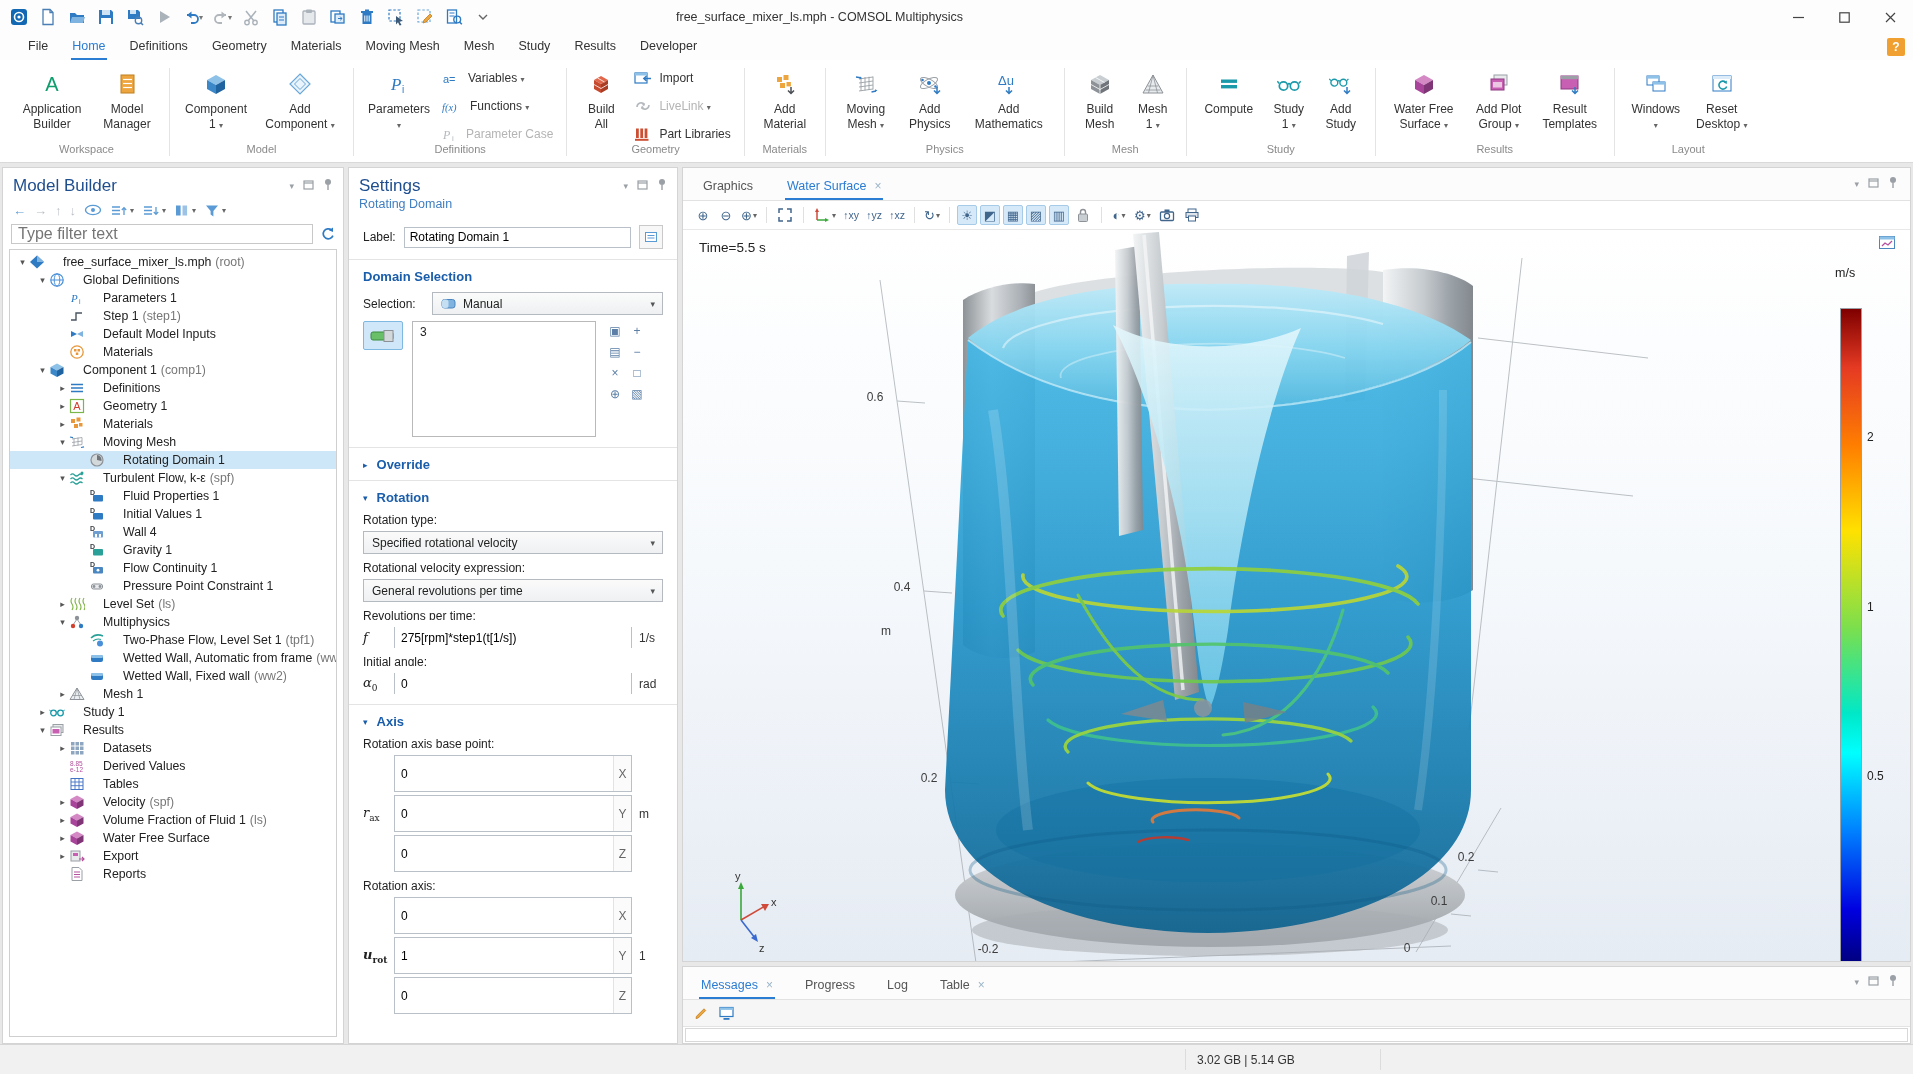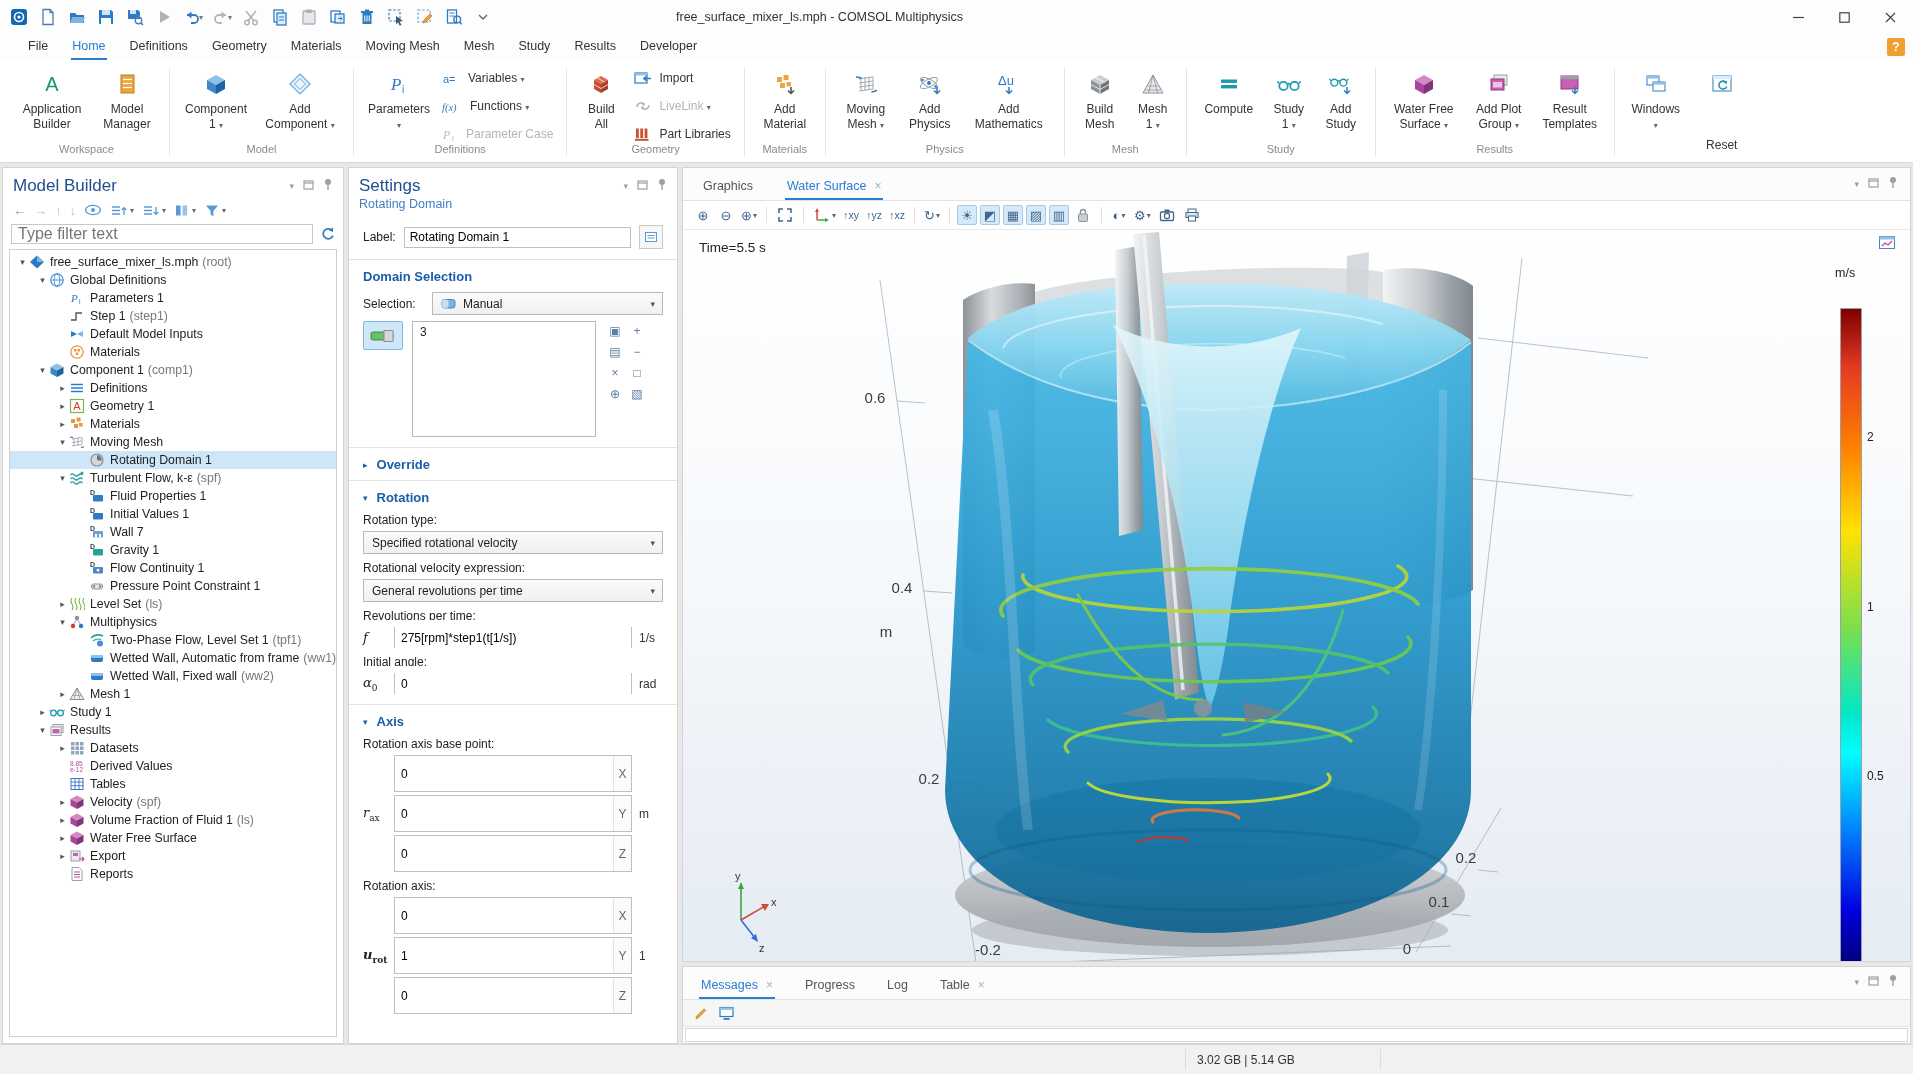--- a/index.html
+++ b/index.html
@@ -48,21 +48,21 @@
   .mb-tools{display:flex;align-items:center;gap:8px;padding:3px 10px 1px 10px;height:20px;}
   .mbt{display:flex;align-items:center;gap:2px;}
   .mbt .g{font-size:13px;line-height:1;}
   .filter{display:flex;align-items:center;margin:3px 8px 2px 8px;gap:6px;}
   .filter input{flex:1;border:1px solid #c8c8c8;height:18px;padding:0 6px;font-size:16px;color:#666;outline:none;}
   .tree-box{flex:1;margin:3px 6px 6px 6px;border:1px solid #cfcfcf;overflow:hidden;padding-top:3px;}
   .trow{height:18px;display:flex;align-items:center;white-space:nowrap;overflow:hidden;}
   .trow.selected{background:#cde7f8;}
   .chev{width:13px;text-align:center;color:#555;font-size:9px;flex:none;}
   .ticon{width:16px;height:16px;margin-right:5px;display:inline-flex;align-items:center;justify-content:center;flex:none;}
-  .tlabel{font-size:12.3px;}
+  .tlabel{font-size:12.3px;margin-left:13px;}
   .tsuffix{color:#777;margin-left:4px;font-size:12.3px;}
   
   .subtitle{color:#3f7ec1;font-size:12.5px;padding:0 10px;margin-top:0px;}
   .scontent{padding:6px 14px 0 14px;}
   .label-row{display:flex;align-items:center;gap:8px;margin:8px 0 10px 0;}
   .txt-input{border:1px solid #b9c0c7;height:19px;padding:0 5px;font-size:12px;flex:1;background:#fff;outline:none;}
   .mini-btn{width:22px;height:22px;border:1px solid #c9c9c9;background:#f7f7f7;display:flex;align-items:center;justify-content:center;flex:none;}
   .hdiv{border-top:1px solid #e4e4e4;margin:4px -14px 6px -14px;}
   .sec-head{display:flex;align-items:center;gap:9px;color:#1a5dab;font-size:13px;font-weight:bold;margin:9px 0 8px 0;}
   .sec-head .sch{font-size:9px;font-weight:normal;}
@@ -93,21 +93,21 @@
   .gt.toggled{background:#d6e9f8;border:1px solid #a6cbe8;}
   .gt .dd{font-size:8px;color:#666;margin-left:1px;}
   .gt .vtxt{font-size:10.5px;}
   .gsep{width:1px;height:16px;background:#e0e0e0;margin:0 4px;}
   .canvas{flex:1;position:relative;background:linear-gradient(180deg,#ffffff 0%,#f6f9fc 45%,#eaeff6 85%,#e6ecf3 100%);overflow:hidden;}
   .time-label{position:absolute;left:16px;top:10px;font-size:13.5px;color:#222;}
   .cbar{position:absolute;left:1157px;top:78px;width:20px;height:653px;border:1px solid #9aa0a6;
         background:linear-gradient(180deg,#7f0000 0%,#e53a23 9%,#ff7f00 21%,#ffe100 34%,#7adf4e 49%,#00e8c8 62%,#00ffff 68%,#0080ff 80%,#0000e0 92%,#000080 100%);}
   .cb-unit{position:absolute;left:1152px;top:36px;font-size:12.5px;color:#222;}
   .cb-tick{position:absolute;left:1184px;font-size:12px;color:#222;transform:translateY(-50%);}
-  .axis-label{position:absolute;font-size:15px;color:#3c3c3c;transform:translate(-50%,-50%);}
+  .axis-label{position:absolute;font-size:12px;color:#3c3c3c;transform:translate(-50%,-50%);}
   .corner-mini-icon{position:absolute;right:14px;top:5px;}
   
   .btoolbar{height:26px;background:#f6f6f6;display:flex;align-items:center;padding-left:10px;gap:9px;border-bottom:1px solid #e3e3e3;flex:none;}
   .bcontent{height:17px;margin:1px 2px;background:#fff;border:1px solid #d8d8d8;}
   .mem{position:absolute;left:1197px;top:0;height:30px;display:flex;align-items:center;font-size:12px;color:#333;}
   .sdiv{position:absolute;top:4px;height:21px;width:1px;background:#dcdcdc;}
 </style>
 </head>
 <body>
 
@@ -590,21 +590,21 @@
               <svg width="24" height="24" viewBox="0 0 24 24" xmlns="http://www.w3.org/2000/svg">
                 <rect x="3" y="4" width="12" height="9" fill="#fff" stroke="#2e7bc4"></rect>
                 <rect x="3" y="4" width="12" height="2.6" fill="#8ec1e8"></rect>
                 <rect x="9" y="10" width="12" height="9" fill="#fff" stroke="#2e7bc4"></rect>
                 <rect x="9" y="10" width="12" height="2.6" fill="#8ec1e8"></rect>
               </svg>
             </div>
             <div>Windows</div>
             <div><span class="crt">▾</span></div>
           </div>
-          <div class="rbtn" style="width: 58px; gap: 36px;">
+          <div class="rbtn" style="width: 58px;">
             <div class="ricon">
               <svg width="24" height="24" viewBox="0 0 24 24" xmlns="http://www.w3.org/2000/svg">
                 <rect x="3" y="4" width="18" height="15" fill="#fff" stroke="#2e7bc4"></rect>
                 <rect x="3" y="4" width="18" height="3" fill="#dcecf9"></rect>
                 <path d="M15.5,10 a4,4 0 1 0 1.2,4.5" fill="none" stroke="#1b9aaa" stroke-width="1.6"></path>
                 <polygon points="16.8,8.5 16.8,12 13.6,10.6" fill="#1b9aaa"></polygon>
               </svg>
             </div>
             <div>Reset</div>
             <div>Desktop <span class="crt">▾</span></div>
@@ -846,21 +846,21 @@
         <div class="trow" style="padding-left: 66px;">
           <span class="chev"></span>
           <span class="ticon">
             <svg width="16" height="16" viewBox="0 0 16 16" xmlns="http://www.w3.org/2000/svg">
               <text x="1" y="7" font-size="7" font-weight="bold" fill="#3c4146" font-family="Liberation Sans">D</text>
               <rect x="4" y="7" width="10" height="6.5" rx="1" fill="#6f9fd0"></rect>
               <rect x="6" y="10" width="2" height="3.5" fill="#fff"></rect>
               <rect x="10" y="10" width="2" height="3.5" fill="#fff"></rect>
             </svg>
           </span>
-          <span class="tlabel">Wall 7</span>
+          <span class="tlabel">Wall 4</span>
         </div>
         <div class="trow" style="padding-left: 66px;">
           <span class="chev"></span>
           <span class="ticon">
             <svg width="16" height="16" viewBox="0 0 16 16" xmlns="http://www.w3.org/2000/svg">
               <text x="1" y="7" font-size="7" font-weight="bold" fill="#3c4146" font-family="Liberation Sans">D</text>
               <rect x="4" y="7" width="10" height="6.5" rx="1" fill="#2aa198"></rect>
             </svg>
           </span>
           <span class="tlabel">Gravity 1</span>

